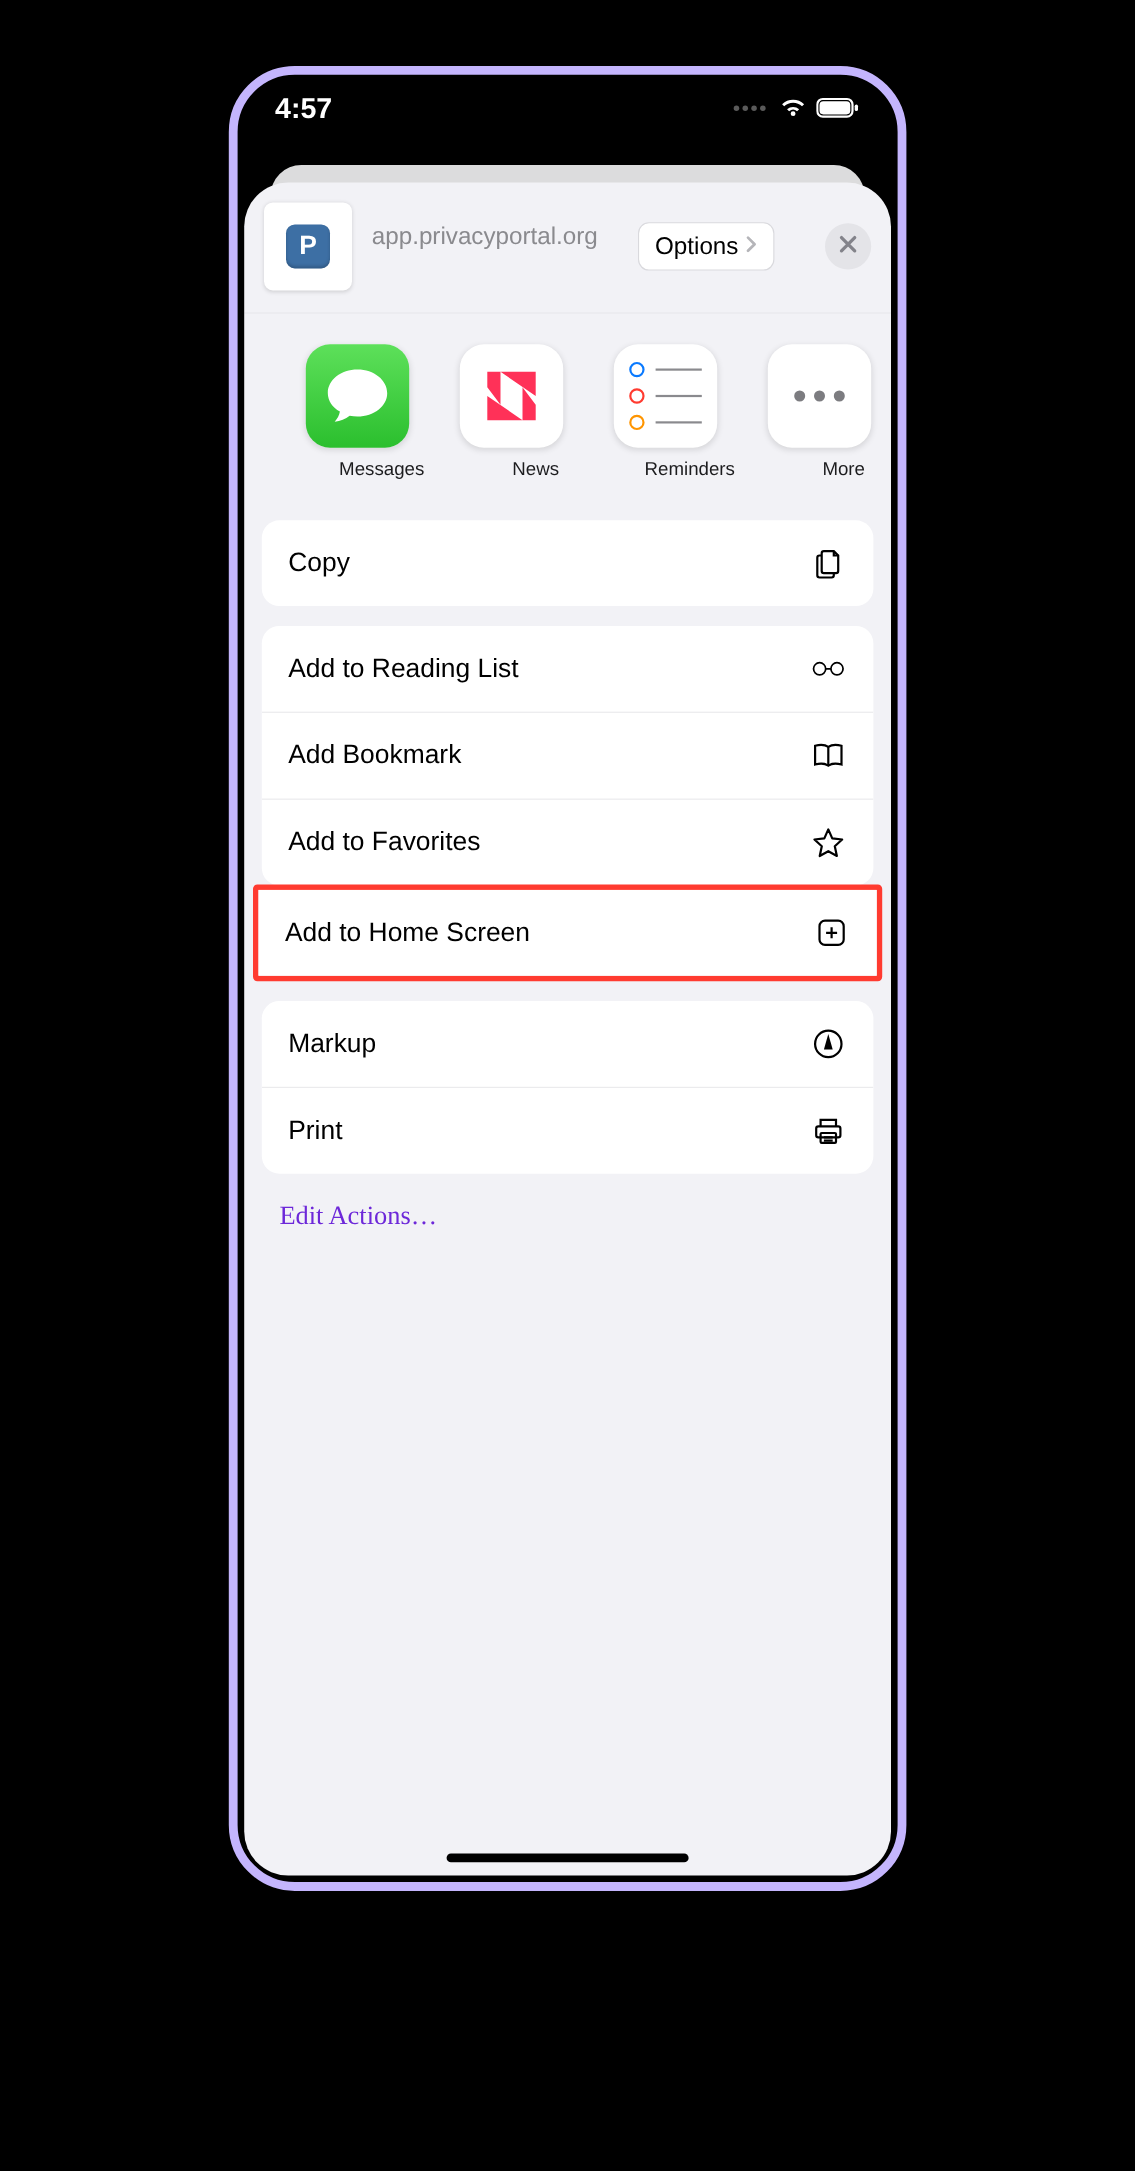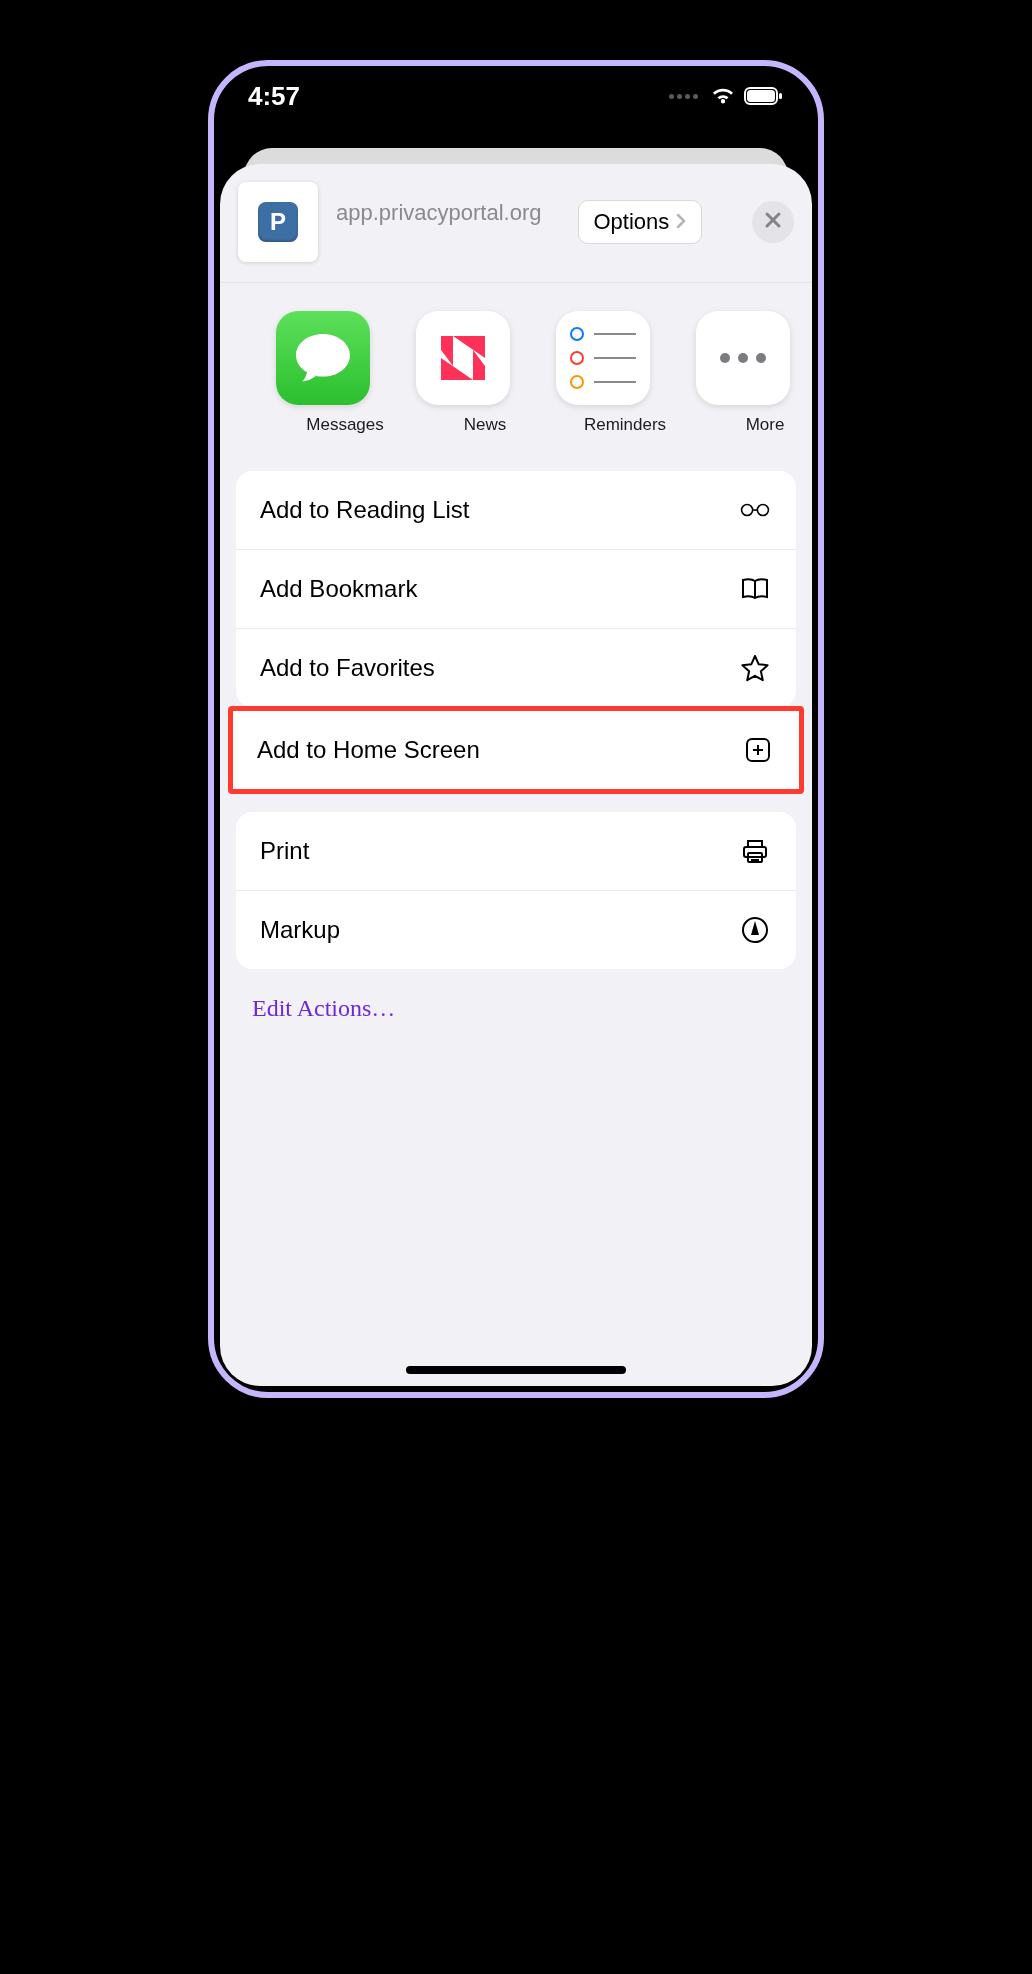--- a/index.html
+++ b/index.html
@@ -7,23 +7,23 @@
   body {
     background: #000;
     font-family: -apple-system, "SF Pro Text", "Helvetica Neue", Arial, sans-serif;
     display: flex;
     justify-content: center;
     align-items: flex-start;
     padding-top: 60px;
   }
   .phone {
     width: 616px;
-    height: 1338px;
+    height: 1659px;
     background: #000;
-    border: 6px solid #c4b5fd;
+    border: 8px solid #c4b5fd;
     border-radius: 60px;
     position: relative;
     overflow: hidden;
   }
   .statusbar {
     position: absolute;
     top: 0; left: 0; right: 0;
     height: 60px;
     padding: 0 34px;
     display: flex;
@@ -270,20 +270,32 @@
           <div class="more-dots">
               <span></span>
               <span></span>
               <span></span>
             </div>
         </div>
         <span class="app-label">More</span>
       </div>
     </div>
 
+    <div class="action-group">
+      <div class="action-row">
+        <span>Copy</span>
+        <span class="action-icon">
+          <svg viewBox="0 0 30 30" fill="none" stroke="#000" stroke-width="2">
+              <path d="M11 4h9l4 4v14a2 2 0 0 1-2 2H11a2 2 0 0 1-2-2V6a2 2 0 0 1 2-2Z"></path>
+              <path d="M9 8H7a2 2 0 0 0-2 2v16a2 2 0 0 0 2 2h11a2 2 0 0 0 2-2v-2"></path>
+              <path d="M20 4v4h4"></path>
+            </svg>
+        </span>
+      </div>
+    </div>
 
     <div class="action-group" style="padding-bottom:0;text-align:right;">
       <div class="action-row">
         <span>Add to Reading List</span>
         <span class="action-icon">
           <svg viewBox="0 0 38 20" fill="none" stroke="#000" stroke-width="2">
               <circle cx="9" cy="10" r="7"></circle>
               <circle cx="29" cy="10" r="7"></circle>
               <path d="M16 10h6"></path>
             </svg>
@@ -313,40 +325,40 @@
         <span class="action-icon">
           <svg viewBox="0 0 30 30" fill="none" stroke="#000" stroke-width="2">
               <rect x="4" y="4" width="22" height="22" rx="5"></rect>
               <path d="M15 10v10M10 15h10"></path>
             </svg>
         </span>
       </div>
     </div>
 
     <div class="action-group">
+      <div class="action-row">
+        <span>Markup</span>
+        <span class="action-icon">
+          <svg viewBox="0 0 30 30" fill="none" stroke="#000" stroke-width="2">
+              <circle cx="15" cy="15" r="12"></circle>
+              <path d="M15 6l-4 14h8L15 6Z" fill="#000" stroke="none"></path>
+            </svg>
+        </span>
+      </div>
       <div class="action-row">
         <span>Print</span>
         <span class="action-icon">
           <svg viewBox="0 0 30 30" fill="none" stroke="#000" stroke-width="2">
               <path d="M8 11V5h14v6"></path>
               <rect x="4" y="11" width="22" height="10" rx="2"></rect>
               <rect x="8" y="17" width="14" height="9" rx="1"></rect>
               <path d="M11 21h8M11 24h8"></path>
             </svg>
         </span>
       </div>
-      <div class="action-row">
-        <span>Markup</span>
-        <span class="action-icon">
-          <svg viewBox="0 0 30 30" fill="none" stroke="#000" stroke-width="2">
-              <circle cx="15" cy="15" r="12"></circle>
-              <path d="M15 6l-4 14h8L15 6Z" fill="#000" stroke="none"></path>
-            </svg>
-        </span>
-      </div>
     </div>
 
     <div class="edit-actions">
       <span>Edit Actions…</span>
     </div>
 
     <div class="home-indicator"></div>
   </div>
 </div>
 

